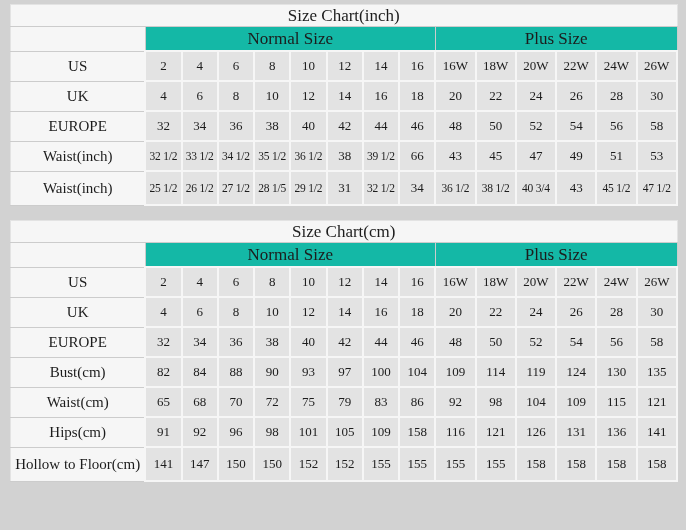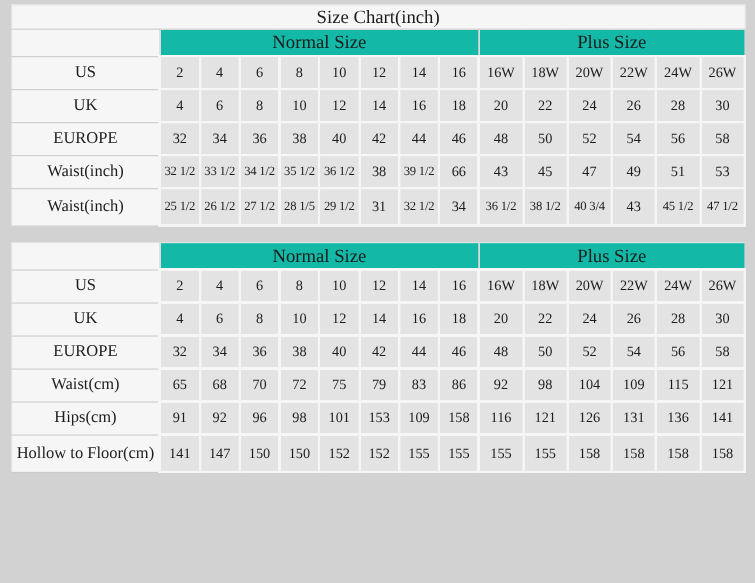--- a/index.html
+++ b/index.html
@@ -211,20 +211,23 @@
         <col style="width: 36px;">
         <col style="width: 40px;">
         <col style="width: 40px;">
         <col style="width: 40px;">
         <col style="width: 40px;">
         <col style="width: 40px;">
         <col style="width: 40px;">
       </colgroup>
       <thead>
         <tr>
+          <td class="title-cell" colspan="15">Size Chart(cm)</td>
+        </tr>
+        <tr>
           <td class="corner-cell"></td>
           <td class="group-cell" colspan="8">Normal Size</td>
           <td class="group-cell" colspan="6">Plus Size</td>
         </tr>
       </thead>
       <tbody>
         <tr>
           <th class="label-cell">US</th>
           <td class="data-cell">2</td>
           <td class="data-cell">4</td>
@@ -269,20 +272,37 @@
           <td class="data-cell">44</td>
           <td class="data-cell">46</td>
           <td class="data-cell">48</td>
           <td class="data-cell">50</td>
           <td class="data-cell">52</td>
           <td class="data-cell">54</td>
           <td class="data-cell">56</td>
           <td class="data-cell">58</td>
         </tr>
         <tr>
+          <th class="label-cell">Bust(cm)</th>
+          <td class="data-cell">82</td>
+          <td class="data-cell">84</td>
+          <td class="data-cell">88</td>
+          <td class="data-cell">90</td>
+          <td class="data-cell">93</td>
+          <td class="data-cell">97</td>
+          <td class="data-cell">100</td>
+          <td class="data-cell">104</td>
+          <td class="data-cell">109</td>
+          <td class="data-cell">114</td>
+          <td class="data-cell">119</td>
+          <td class="data-cell">124</td>
+          <td class="data-cell">130</td>
+          <td class="data-cell">135</td>
+        </tr>
+        <tr>
           <th class="label-cell">Waist(cm)</th>
           <td class="data-cell">65</td>
           <td class="data-cell">68</td>
           <td class="data-cell">70</td>
           <td class="data-cell">72</td>
           <td class="data-cell">75</td>
           <td class="data-cell">79</td>
           <td class="data-cell">83</td>
           <td class="data-cell">86</td>
           <td class="data-cell">92</td>
@@ -292,21 +312,21 @@
           <td class="data-cell">115</td>
           <td class="data-cell">121</td>
         </tr>
         <tr>
           <th class="label-cell">Hips(cm)</th>
           <td class="data-cell">91</td>
           <td class="data-cell">92</td>
           <td class="data-cell">96</td>
           <td class="data-cell">98</td>
           <td class="data-cell">101</td>
-          <td class="data-cell">153</td>
+          <td class="data-cell">105</td>
           <td class="data-cell">109</td>
           <td class="data-cell">158</td>
           <td class="data-cell">116</td>
           <td class="data-cell">121</td>
           <td class="data-cell">126</td>
           <td class="data-cell">131</td>
           <td class="data-cell">136</td>
           <td class="data-cell">141</td>
         </tr>
         <tr>

